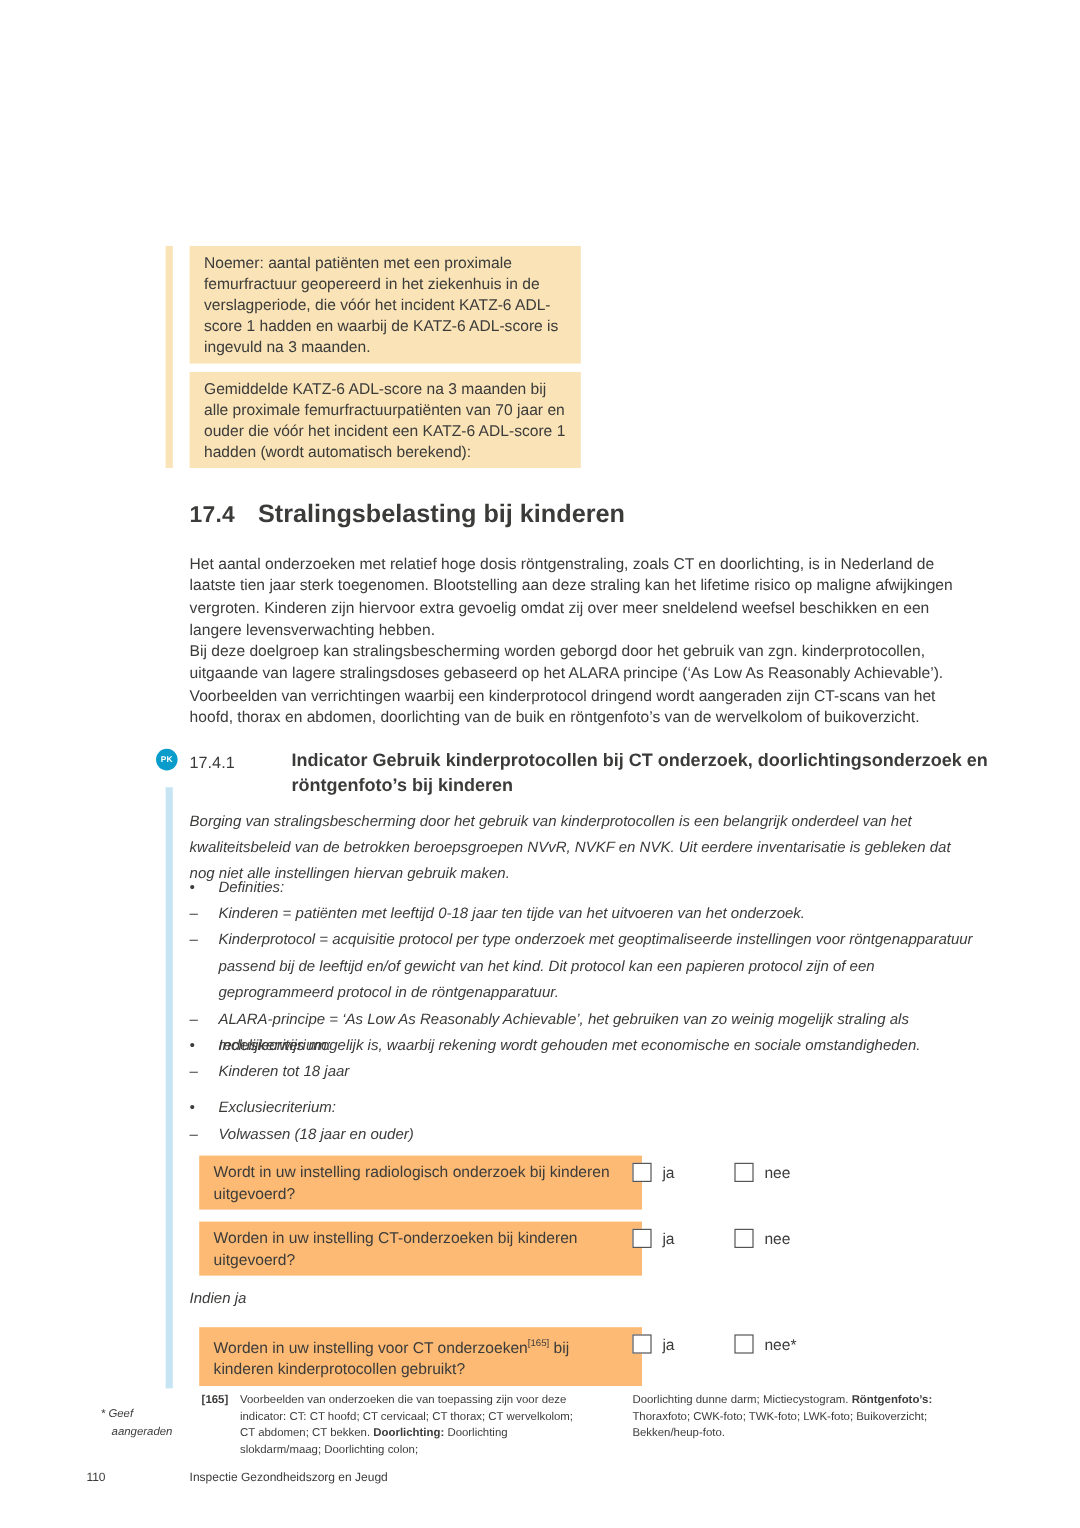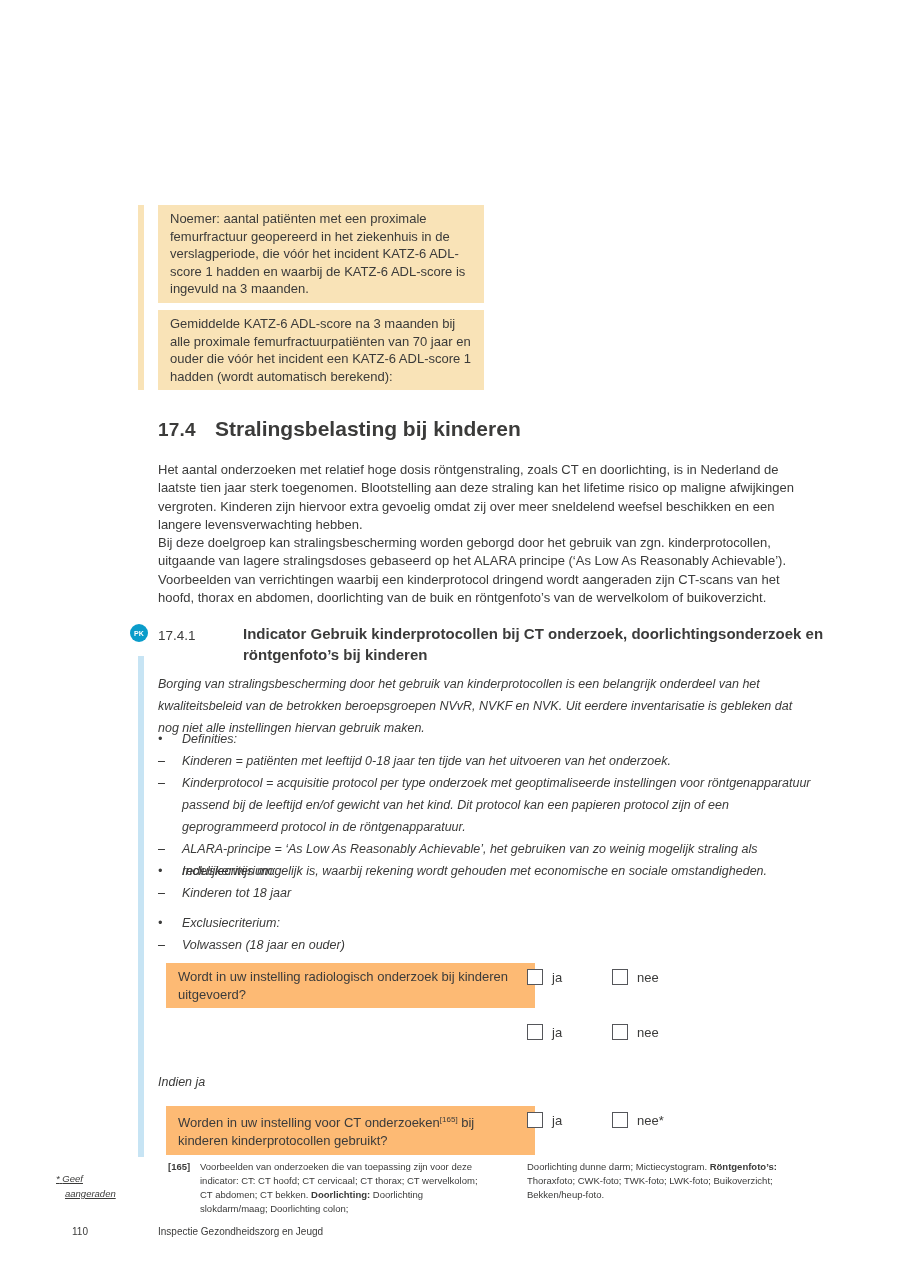--- a/index.html
+++ b/index.html
@@ -65,21 +65,21 @@
   .opt-label { margin-left:9px; font-size:13px; }
 
   .conditional { position:absolute; left:158px; top:1071px; }
 
   
   .fn { font-size:9.5px; line-height:14px; }
   .fn-marker { position:absolute; left:168px; top:1160px; font-weight:bold; }
   .fn-col1 { position:absolute; left:200px; top:1160px; width:284px; }
   .fn-col2 { position:absolute; left:527px; top:1160px; width:288px; }
 
-  .margin-note { position:absolute; left:56px; top:1171px; font-size:9.5px; line-height:15px; font-style:italic;text-decoration:underline; }
+  .margin-note { position:absolute; left:84px; top:1171px; font-size:9.5px; line-height:15px; font-style:italic; }
   .margin-note .indent { padding-left:9px; }
 
   .footer-pagenum { position:absolute; left:72px;  top:1226px; font-size:10px; }
   .footer-pub     { position:absolute; left:158px; top:1226px; font-size:10px; }
 </style>
 </head>
 <body>
 
 <div class="page">
 
@@ -156,20 +156,21 @@
       <span class="checkbox"></span>
       <span class="opt-label">ja</span>
     </div>
     <div class="opt opt-no">
       <span class="checkbox"></span>
       <span class="opt-label">nee</span>
     </div>
   </div>
 
   <div class="qrow" style="top:1018px; height:45px;">
+    <div class="qbox"><span>Worden in uw instelling CT-onderzoeken bij kinderen uitgevoerd?</span></div>
     <div class="opt opt-yes">
       <span class="checkbox"></span>
       <span class="opt-label">ja</span>
     </div>
     <div class="opt opt-no">
       <span class="checkbox"></span>
       <span class="opt-label">nee</span>
     </div>
   </div>
 

